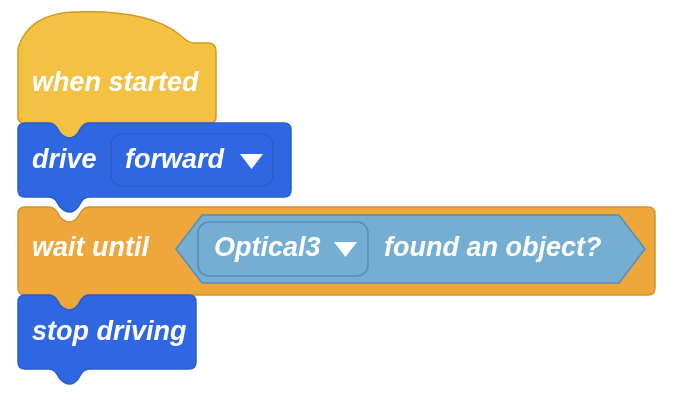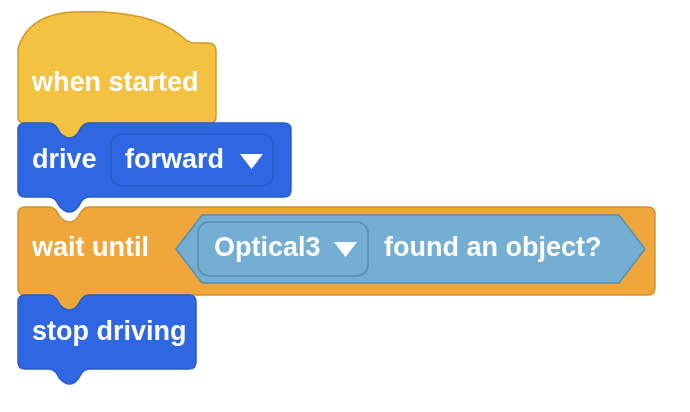--- a/index.html
+++ b/index.html
@@ -12,20 +12,21 @@
     width: 690px;
     height: 412px;
     overflow: hidden;
     font-family: "Liberation Sans", sans-serif;
   }
   #stage {
     position: relative;
     width: 690px;
     height: 412px;
     background: #ffffff;
+    font-style: italic;
   }
   #blocks-svg {
     position: absolute;
     left: 0;
     top: 0;
     width: 690px;
     height: 412px;
   }
   .block-label {
     font-family: "Liberation Sans", sans-serif;

